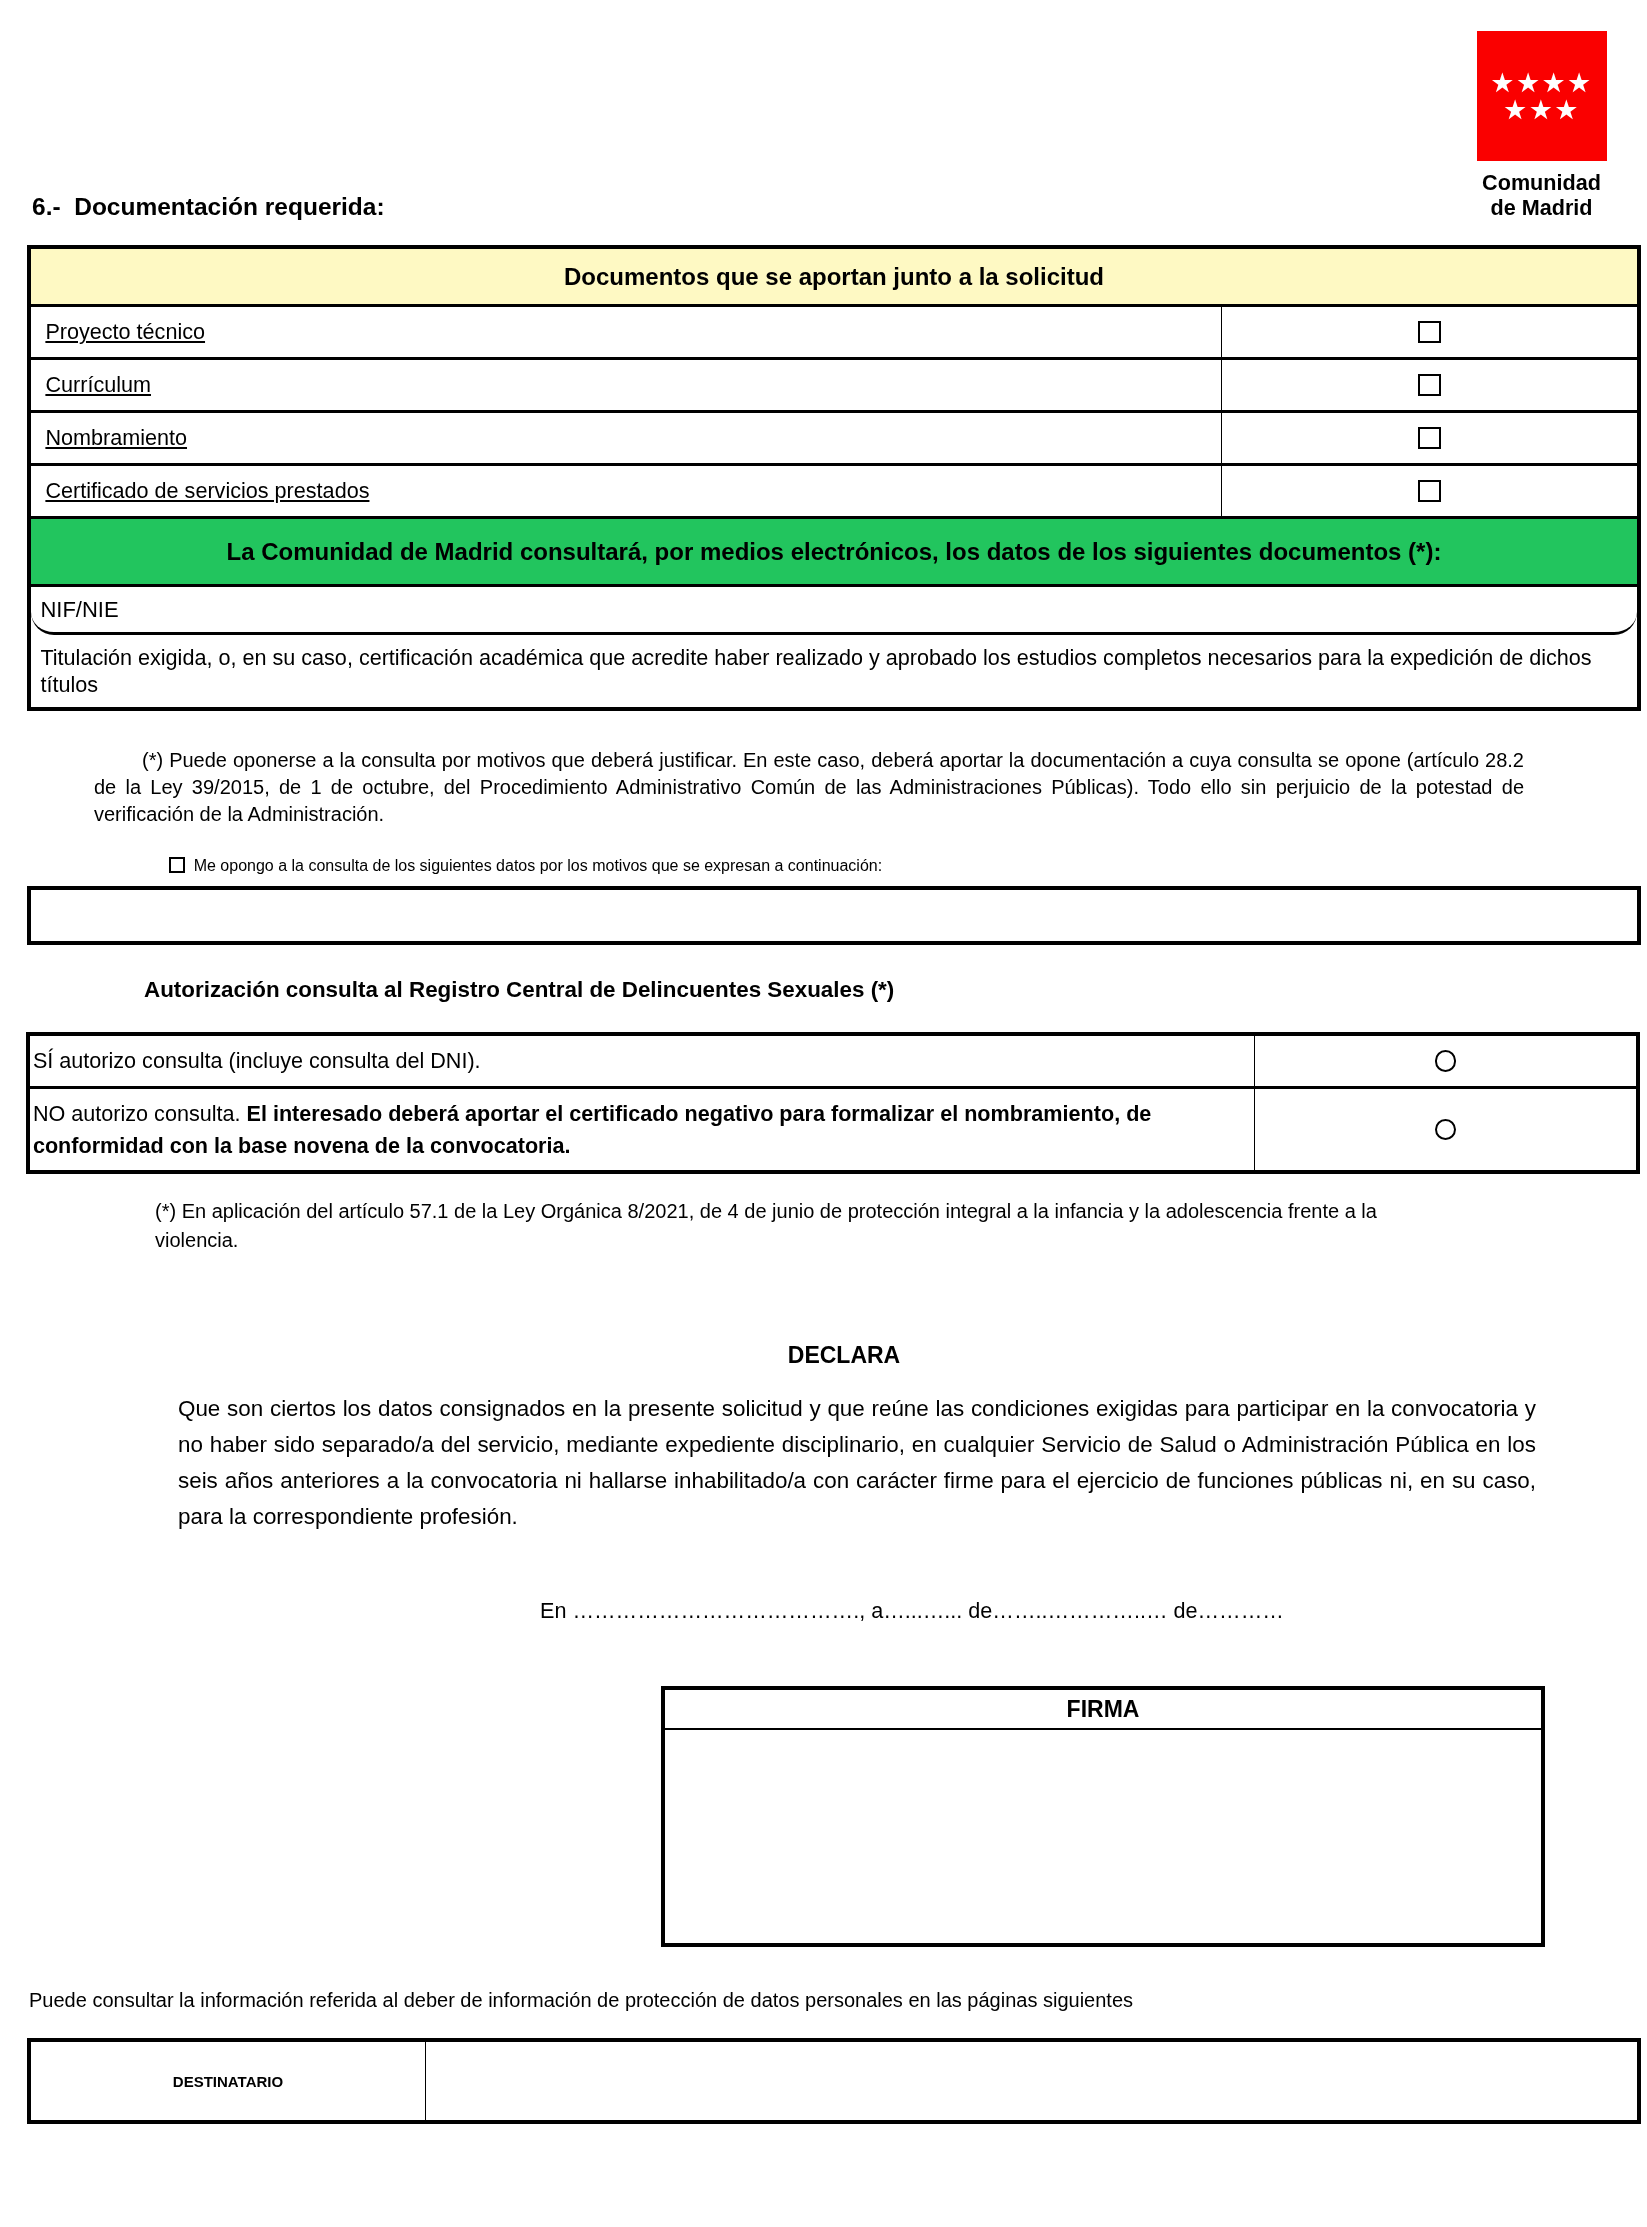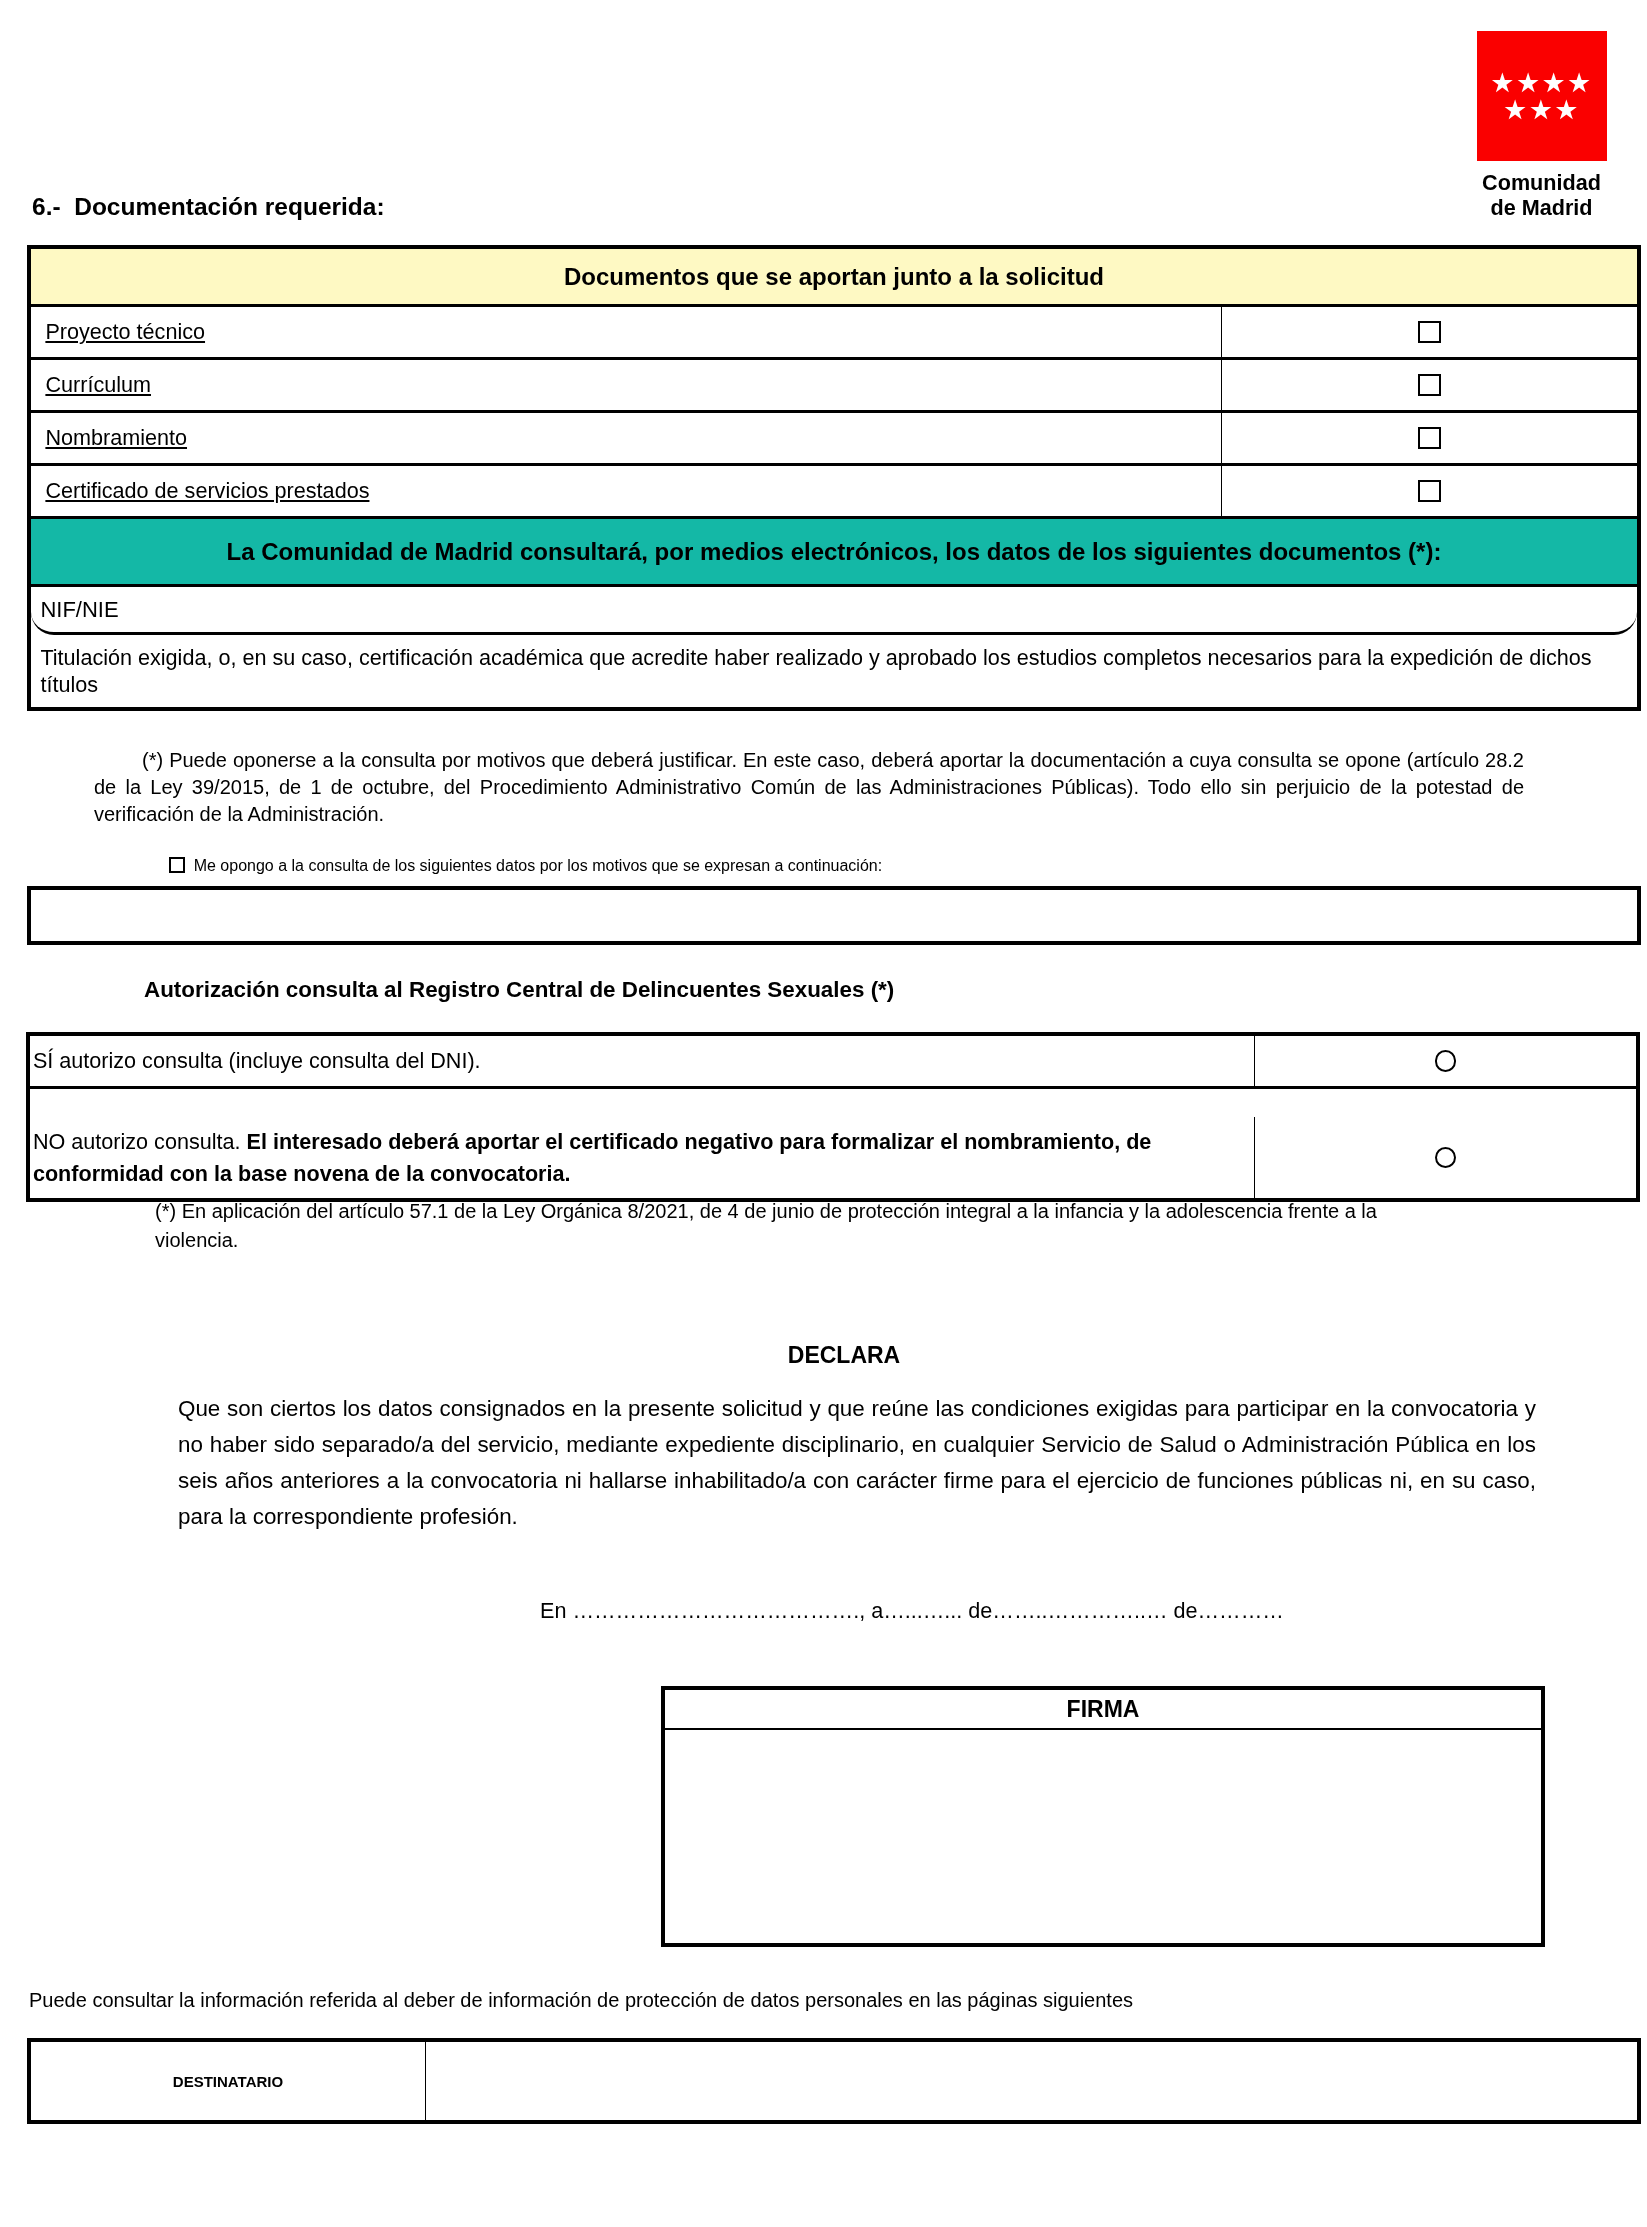--- a/index.html
+++ b/index.html
@@ -23,21 +23,21 @@
 
   
   .t1{left:27px;top:245px;width:1614px;border:4.3px solid #000;}
   .t1-header{height:58px;background:#fef9c3;border-bottom:3.6px solid #000;
              display:flex;align-items:center;justify-content:center;
              font-weight:bold;font-size:24px;}
   .t1-row{height:53px;border-bottom:3.6px solid #000;display:flex;text-decoration:underline;}
   .t1-label{flex:1;display:flex;align-items:center;padding-left:14.4px;font-size:21.6px;}
   .t1-check{width:416px;border-left:1.4px solid #000;display:flex;align-items:center;justify-content:center;}
   .checkbox{width:22.4px;height:22.4px;border:2.9px solid #000;background:#fff;}
-  .t1-grayband{height:68px;background:#14b8a6;border-bottom:3.6px solid #000;
+  .t1-grayband{height:68px;background:#22c55e;border-bottom:3.6px solid #000;
                display:flex;align-items:center;justify-content:center;text-align:center;
                font-weight:bold;font-size:24px;padding:0 21.6px;}
   .t1-nif{height:48px;border-bottom:3.6px solid #000;display:flex;align-items:center;
           padding-left:9.4px;font-size:22px;border-radius:23px;}
   .t1-tit{min-height:72px;display:flex;align-items:center;padding:7.2px 14.4px 7.2px 9.4px;
           font-size:21.6px;line-height:27px;}
 
   
   .footnote1{left:94px;top:747px;width:1430px;font-size:20px;line-height:27px;
              text-align:justify;text-indent:48px;}
@@ -50,21 +50,21 @@
 
   
   .t2{left:26px;top:1032px;width:1614px;border:4.3px solid #000;}
   .t2-row{display:flex;border-bottom:3.6px solid #000;}
   .t2-row:last-child{border-bottom:none;}
   .t2-label{flex:1;display:flex;flex-direction:column;justify-content:center;
             padding:4.3px 7.2px 4.3px 2.9px;font-size:21.6px;line-height:32px;}
   .t2-radio-cell{width:382px;border-left:1.4px solid #000;display:flex;align-items:center;justify-content:center;}
   .radio{width:21.6px;height:21.6px;border:2.9px solid #000;border-radius:50%;background:#fff;}
   .t2-row-yes{height:53px;}
-  .t2-row-no{min-height:81px;margin-top:28px;}
+  .t2-row-no{min-height:81px;}
 
   .footnote2{left:155px;top:1197px;width:1241px;font-size:20px;line-height:29px;}
 
   
   .declara-title{left:166px;top:1342px;width:1356px;text-align:center;
                  font-size:23px;font-weight:bold;}
   .declara-body{left:178px;top:1391px;width:1358px;font-size:22.4px;line-height:36px;
                 text-align:justify;}
   .date-line{left:540px;top:1598px;font-size:21.6px;white-space:pre;}
 

